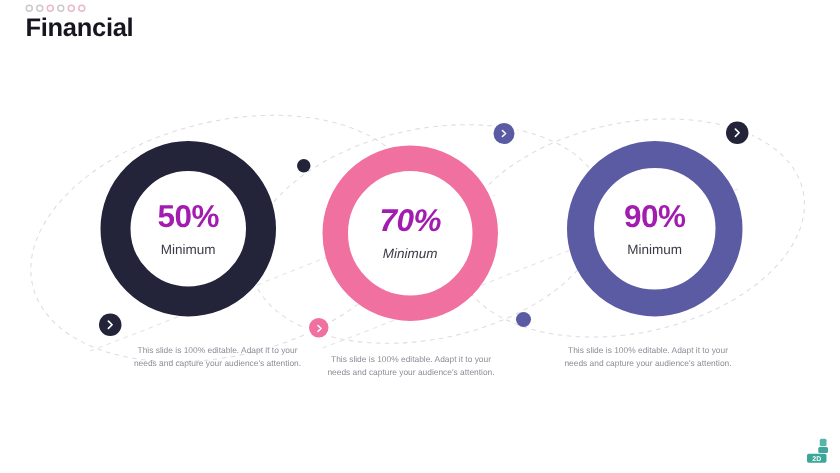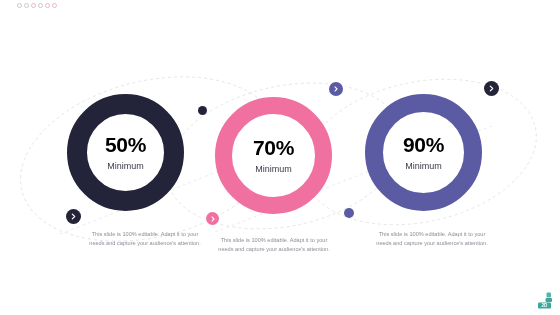--- a/index.html
+++ b/index.html
@@ -84,43 +84,44 @@
     box-sizing: border-box;
     background: #ffffff;
     display: flex;
     flex-direction: column;
     align-items: center;
     justify-content: center;
   }
   .ring .pct {
     font-size: 21px;
     font-weight: bold;
-    color: #000000;
+    color: #a21caf;
     line-height: 24px;
     letter-spacing: -0.3px;
   }
   .ring .lbl {
     font-size: 9px;
     color: #3a3b46;
     line-height: 12px;
     margin-top: 3px;
   }
 
   #ring-1 {
     left: 67px; top: 60px;
     width: 117px; height: 117px;
     border: 20px solid #232339;
   }
   #ring-2 {
     left: 215px; top: 63px;
     width: 117px; height: 117px;
     border: 17px solid #f0709f;
+    font-style: italic;
   }
   #ring-3 {
-    left: 365px; top: 60px;
+    left: 378px; top: 60px;
     width: 117px; height: 117px;
     border: 18px solid #5b5ba3;
   }
 
   
   .badge {
     position: absolute;
     border-radius: 50%;
     display: flex;
     align-items: center;
@@ -167,20 +168,21 @@
 
   <div class="header">
     <div class="dots-row">
       <span class="hdot grayish"></span>
       <span class="hdot grayish"></span>
       <span class="hdot pinkish"></span>
       <span class="hdot grayish"></span>
       <span class="hdot pinkish"></span>
       <span class="hdot pinkish"></span>
     </div>
+    <div class="page-title">Financial</div>
   </div>
 
   <div class="canvas">
 
     <svg class="orbits" viewBox="0 0 560 281">
       <g fill="none" stroke="#dcdce2" stroke-width="0.7" stroke-dasharray="3 3">
         <ellipse cx="150" cy="125" rx="132" ry="78" transform="rotate(-14 150 125)"></ellipse>
         <ellipse cx="285" cy="122" rx="120" ry="70" transform="rotate(-12 285 122)"></ellipse>
         <ellipse cx="420" cy="118" rx="118" ry="70" transform="rotate(-12 420 118)"></ellipse>
       </g>

